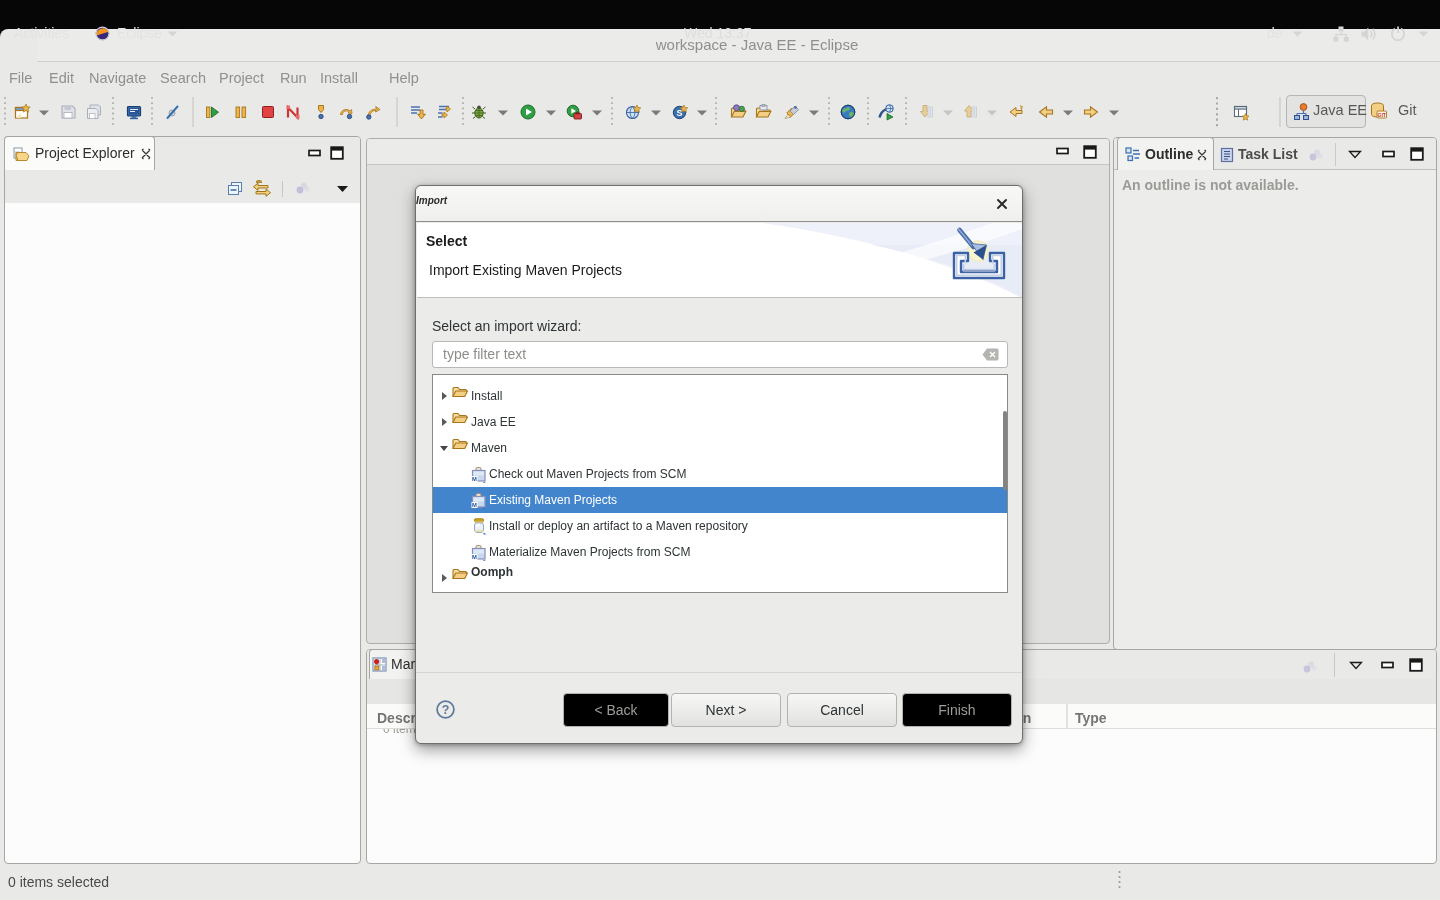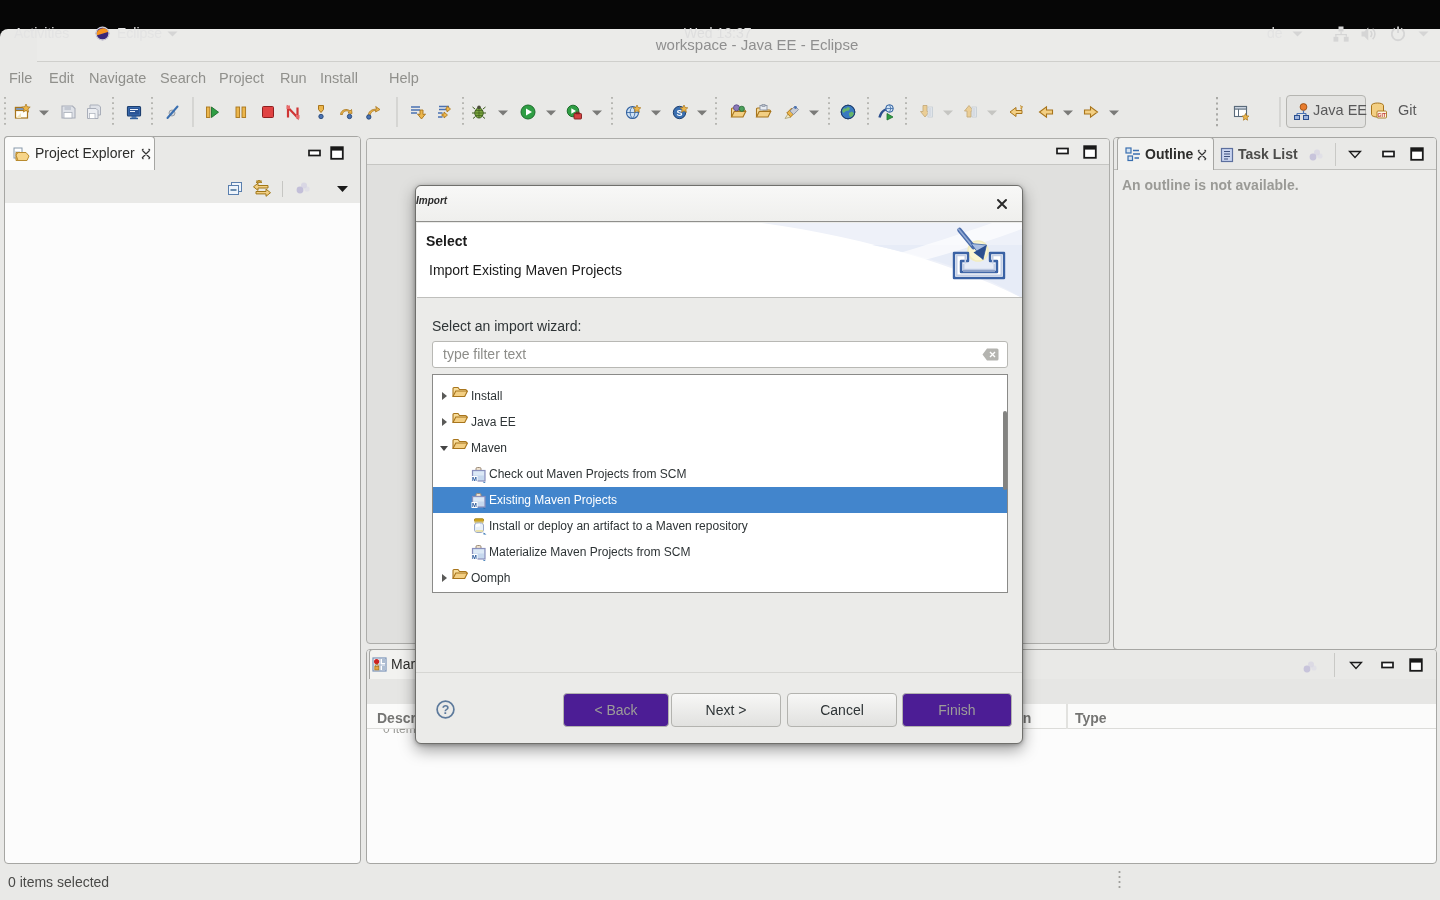--- a/index.html
+++ b/index.html
@@ -18,21 +18,21 @@
 #menubar span { position:absolute; top:7px; color:#90908c; font-size:14.5px; }
 
 
 .panel { position:absolute; border:1px solid #a6a6a3; border-radius:4px; background:#fcfcfc; }
 .tabtext { font-size:14px; color:#2d2d2b; }
 .graytext { color:#9a9a96; }
 
 
 #dialog { position:absolute; left:415px; top:185px; width:608px; height:559px; background:#ebebe9; border:1px solid #6f6f6c; border-radius:6px; box-shadow:0 6px 16px rgba(0,0,0,0.38), 0 1px 4px rgba(0,0,0,0.28); z-index:30; font-size:14px; color:#2e3436;}
 .btn { position:absolute; top:507px; height:34px; background:linear-gradient(#f7f7f6,#e1e1df); border:1px solid #b3b3af; border-radius:4px; font-size:14px; color:#2e3436; text-align:center; line-height:32px; }
-.btn.dis { background:#4c1d95; color:#9d9d99; }
+.btn.dis { background:#000000; color:#9d9d99; }
 .row { position:absolute; height:26px; line-height:26px; font-size:12px; color:#2e3436; white-space:nowrap; }
 svg { display:block; }
 .ic { position:absolute; }
 </style>
 </head>
 <body>
 <svg width="0" height="0" style="position:absolute;">
   <defs>
     <g id="folder">
       <path d="M2 12.5 V4.5 a1 1 0 0 1 1-1 h4 l1.5 2 h6 a1 1 0 0 1 1 1 v1.5" fill="#f7dc9a" stroke="#a8751c" stroke-width="1.1"></path>
@@ -524,21 +524,21 @@
         <use href="#folder"></use>
       </svg>
 
     <span class="row" style="left:38px; top:8px;">Install</span>
     <span class="row" style="left:38px; top:34px;">Java EE</span>
     <span class="row" style="left:38px; top:60px;">Maven</span>
     <span class="row" style="left:56px; top:86px;">Check out Maven Projects from SCM</span>
     <span class="row" style="left:56px; top:112px; color:#fff;">Existing Maven Projects</span>
     <span class="row" style="left:56px; top:138px;text-align:center;">Install or deploy an artifact to a Maven repository</span>
     <span class="row" style="left:56px; top:164px;">Materialize Maven Projects from SCM</span>
-    <span class="row" style="left:38px; top:190px;">Oomph</span>
+    <span class="row" style="left:38px; top:184px;font-weight:bold;">Oomph</span>
 
     <svg class="ic" style="left:38px; top:92px;" width="17" height="16" viewBox="0 0 17 16">
         <use href="#mvnicon"></use>
       </svg>
     <svg class="ic" style="left:38px; top:118px;" width="17" height="16" viewBox="0 0 17 16">
         <use href="#mvnicon"></use>
       </svg>
     <svg class="ic" style="left:40px; top:143px;" width="14" height="18" viewBox="0 0 14 18">
       <rect x="1.5" y="0.8" width="9" height="2.6" rx="0.8" fill="#d4a820" stroke="#9a7a10" stroke-width="0.9"></rect>
       <rect x="2" y="3.4" width="8" height="1.6" fill="#f3e6ae" stroke="#c9ae4a" stroke-width="0.7"></rect>

